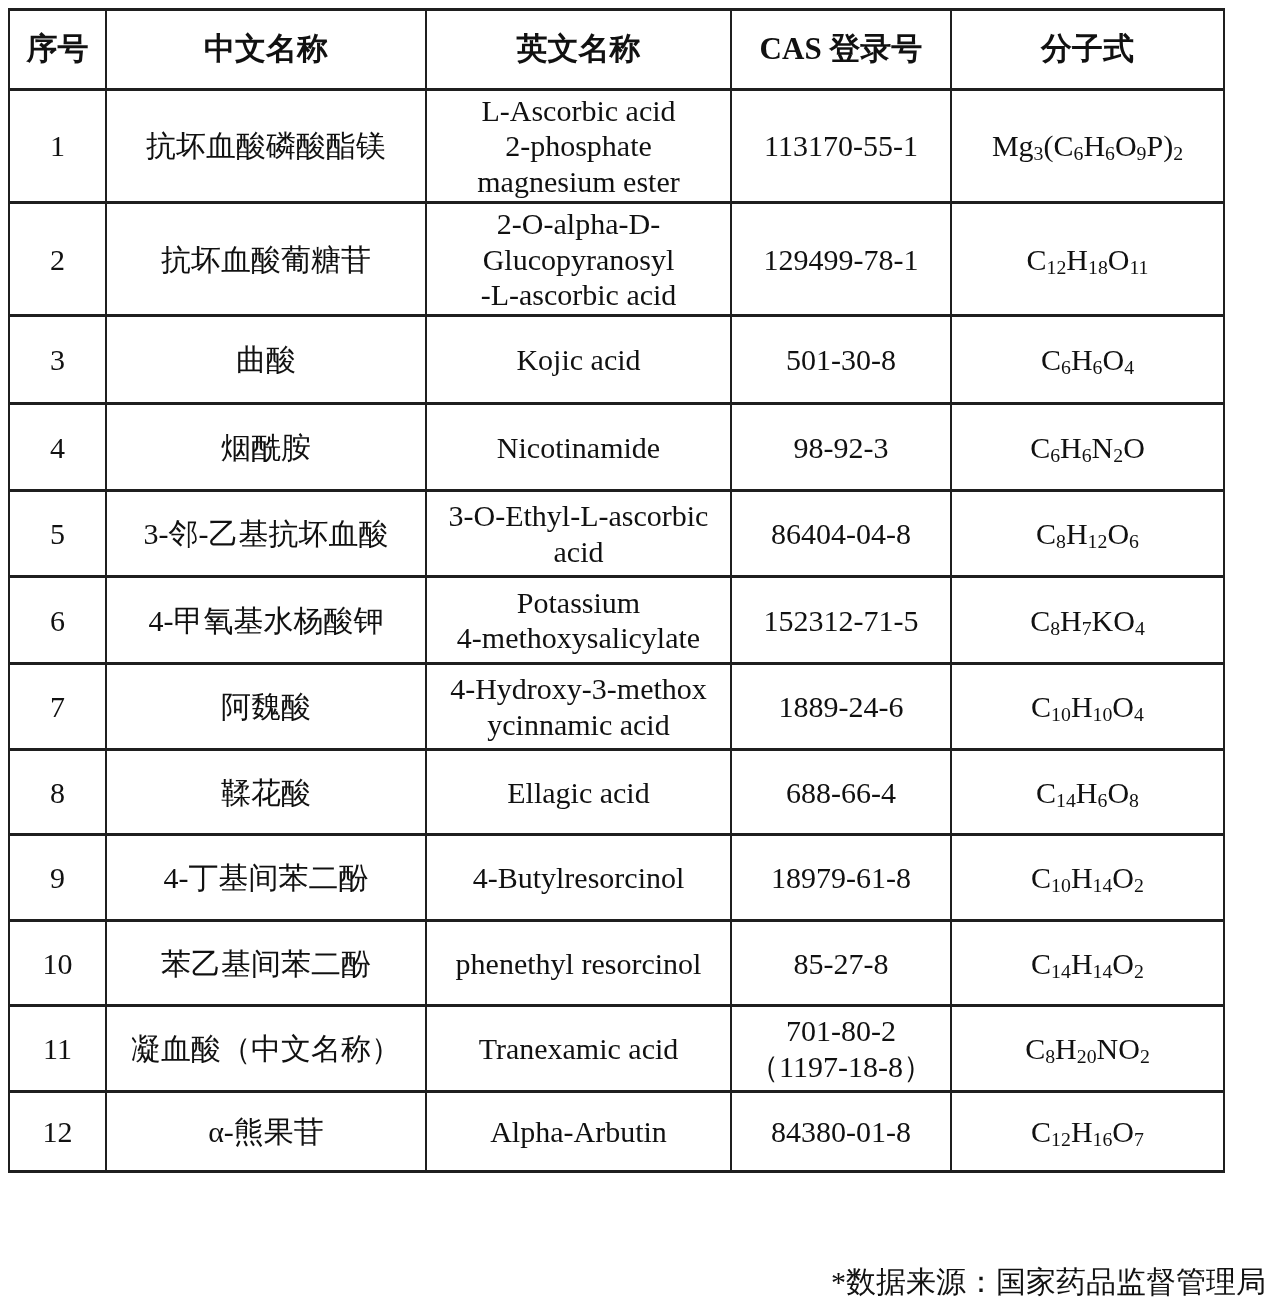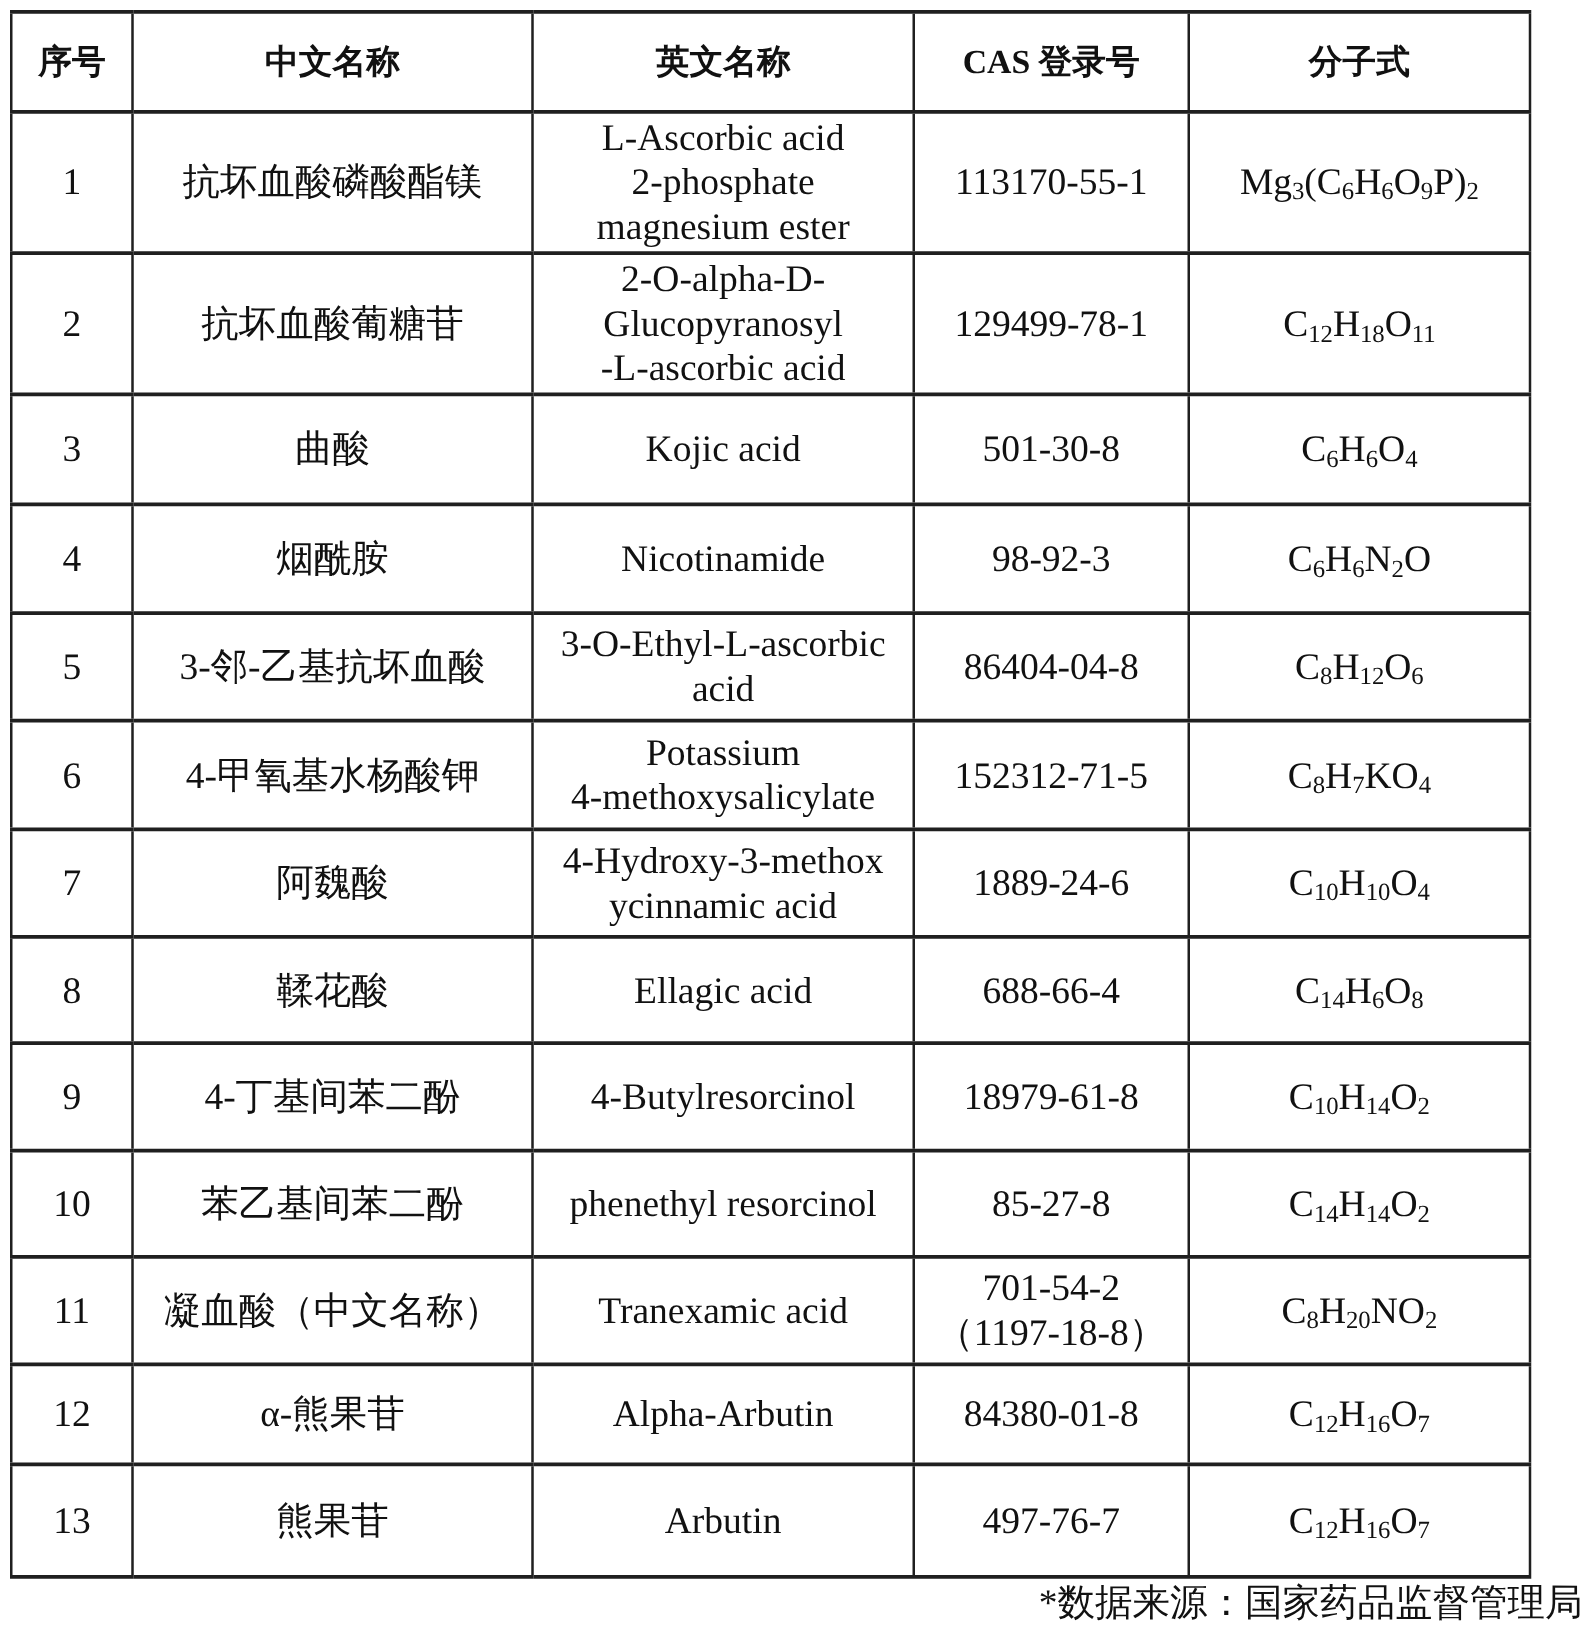--- a/index.html
+++ b/index.html
@@ -32,21 +32,21 @@
     text-align: center;
     vertical-align: middle;
     font-size: 30px;
     line-height: 1.18;
     white-space: pre-line;
     padding: 2px 4px;
     overflow: hidden;
   }
   table.data-table th {
     font-weight: bold;
-    font-size: 27px;
+    font-size: 31px;
   }
   td sub {
     font-size: 0.66em;
     line-height: 0;
     vertical-align: -0.22em;
   }
   .footer-note {
     position: absolute;
     top: 1262px;
     left: 0;
@@ -153,36 +153,29 @@
       <td>10</td>
       <td>苯乙基间苯二酚</td>
       <td>phenethyl resorcinol</td>
       <td>85-27-8</td>
       <td>C<sub>14</sub>H<sub>14</sub>O<sub>2</sub></td>
     </tr>
         <tr style="height: 86px;">
       <td>11</td>
       <td>凝血酸（中文名称）</td>
       <td>Tranexamic acid</td>
-      <td>701-54-2
+      <td>701-80-2
 （1197-18-8）</td>
       <td>C<sub>8</sub>H<sub>20</sub>NO<sub>2</sub></td>
     </tr>
         <tr style="height: 80px;">
       <td>12</td>
       <td>α-熊果苷</td>
       <td>Alpha-Arbutin</td>
       <td>84380-01-8</td>
       <td>C<sub>12</sub>H<sub>16</sub>O<sub>7</sub></td>
     </tr>
-        <tr style="height: 90px;">
-      <td>13</td>
-      <td>熊果苷</td>
-      <td>Arbutin</td>
-      <td>497-76-7</td>
-      <td>C<sub>12</sub>H<sub>16</sub>O<sub>7</sub></td>
-    </tr>
       </tbody>
   </table>
 
   <div class="footer-note">*数据来源：国家药品监督管理局</div>
 
 </div>
 
 </body></html>

